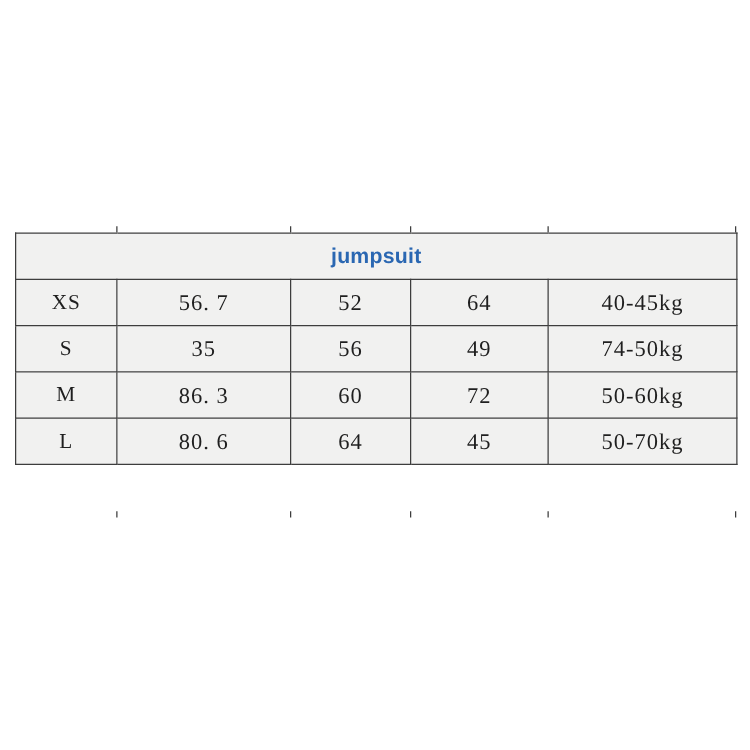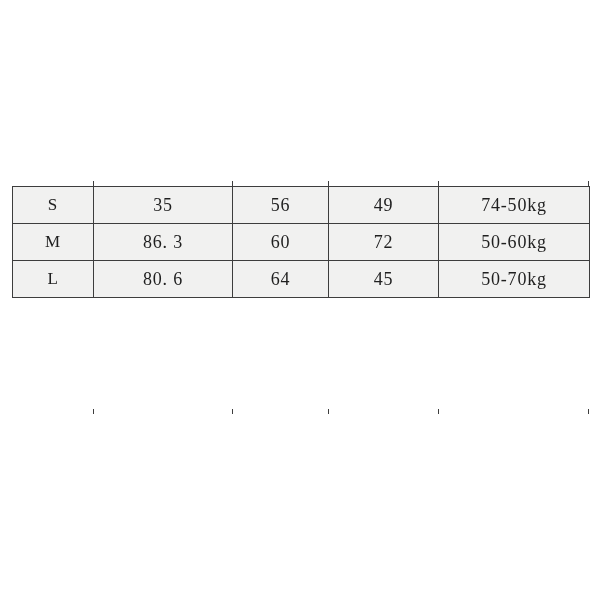--- a/index.html
+++ b/index.html
@@ -69,20 +69,30 @@
   <table class="size-chart">
     <colgroup>
       <col style="width:81px">
       <col style="width:139px">
       <col style="width:96px">
       <col style="width:110px">
       <col style="width:151px">
     </colgroup>
     <tbody>
       <tr>
+        <td class="title-cell" colspan="5" style="color: rgb(42, 103, 178);">jumpsuit</td>
+      </tr>
+      <tr>
+        <td class="data-cell size-cell">XS</td>
+        <td class="data-cell">56. 7</td>
+        <td class="data-cell">52</td>
+        <td class="data-cell">64</td>
+        <td class="data-cell">40-45kg</td>
+      </tr>
+      <tr>
         <td class="data-cell size-cell">S</td>
         <td class="data-cell">35</td>
         <td class="data-cell">56</td>
         <td class="data-cell">49</td>
         <td class="data-cell">74-50kg</td>
       </tr>
       <tr>
         <td class="data-cell size-cell">M</td>
         <td class="data-cell">86. 3</td>
         <td class="data-cell">60</td>

